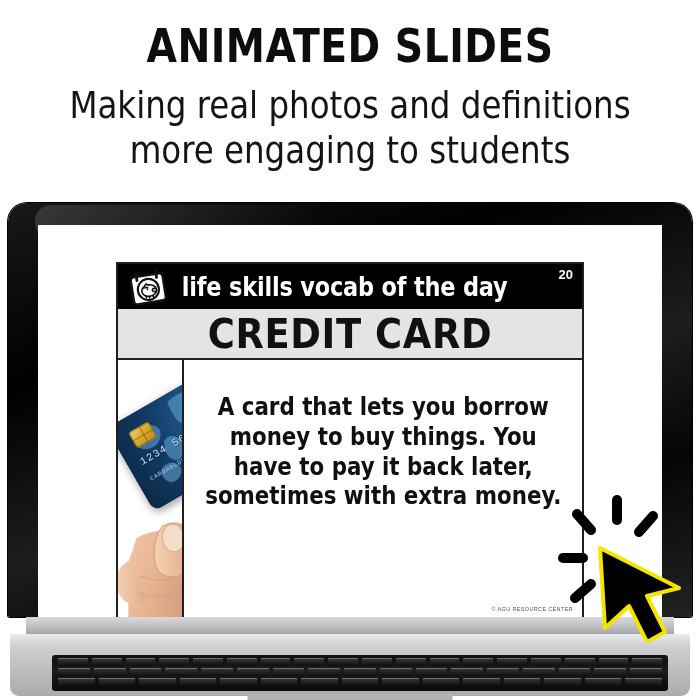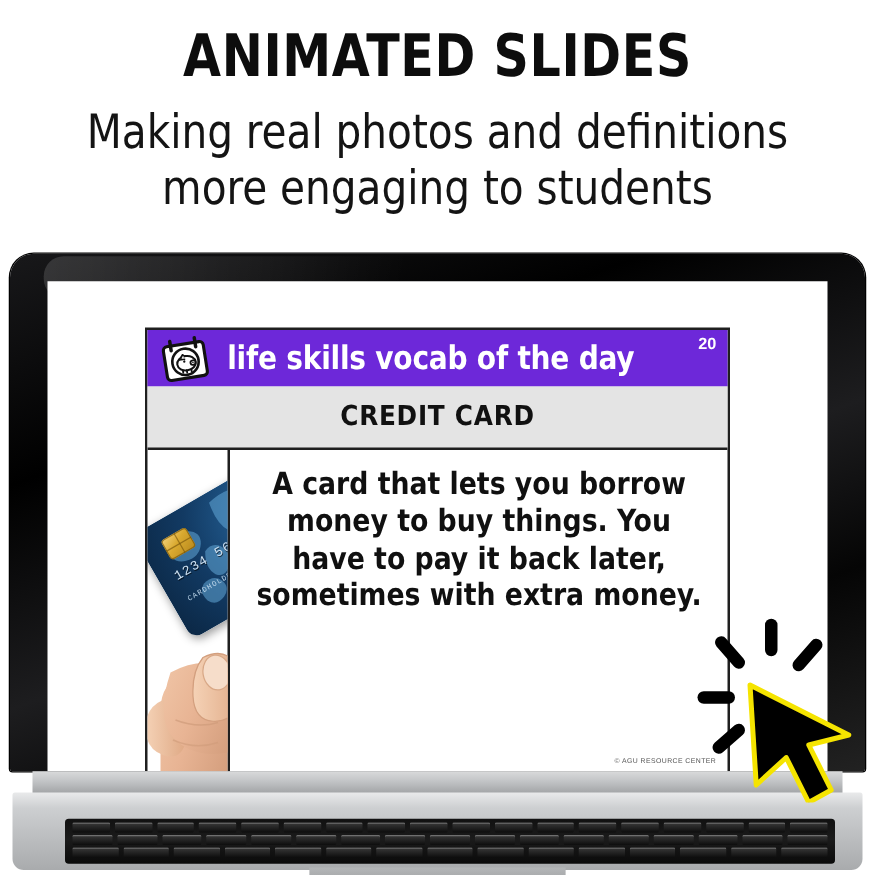--- a/index.html
+++ b/index.html
@@ -118,21 +118,21 @@
     position: absolute;
     left: 78px; top: 37px;
     width: 468px; height: 359px;
     background: #ffffff;
     border: 2px solid #1f1f1f;
     display: flex; flex-direction: column;
   }
   .card-banner {
     position: relative;
     height: 45px;
-    background: #6d28d9;
+    background: #000000;
     display: flex; align-items: center;
     padding-left: 10px;
     flex: 0 0 auto;
   }
   .banner-logo {
     width: 40px; height: 36px;
     flex: 0 0 auto;
     transform: rotate(-5deg);
     margin-right: 7px;
   }
@@ -156,42 +156,42 @@
   .card-title-bar {
     height: 51px;
     background: #e4e4e4;
     border-bottom: 2px solid #1f1f1f;
     display: flex; align-items: center; justify-content: center;
     flex: 0 0 auto;
   }
   .card-title {
     font-family: "Liberation Sans Narrow", "DejaVu Sans Condensed", "Liberation Sans", sans-serif;
     font-weight: 700;
-    font-size: 22px;
+    font-size: 41px;
     letter-spacing: 0.6px;
     color: #111111;
   }
   .card-body {
     flex: 1 1 auto;
     display: flex;
     min-height: 0;
     position: relative;
   }
   .card-left {
     width: 232px;
     border-right: 2px solid #1f1f1f;
     position: relative;
     display: flex; align-items: flex-end; justify-content: center;
     overflow: hidden;
   }
   .card-right {
     flex: 1 1 auto;
     position: relative;
     padding: 12px 12px 0 12px;
-    display: flex; flex-direction: column; 
+    display: flex; flex-direction: column;  margin-top: 20px;
   }
   .definition {
     font-family: "Liberation Sans Narrow", "DejaVu Sans Condensed", "Liberation Sans", sans-serif;
     font-weight: 700;
     font-size: 24.5px;
     line-height: 1.215;
     color: #101010;
     text-align: center;
     transform: scaleX(0.97);
   }

